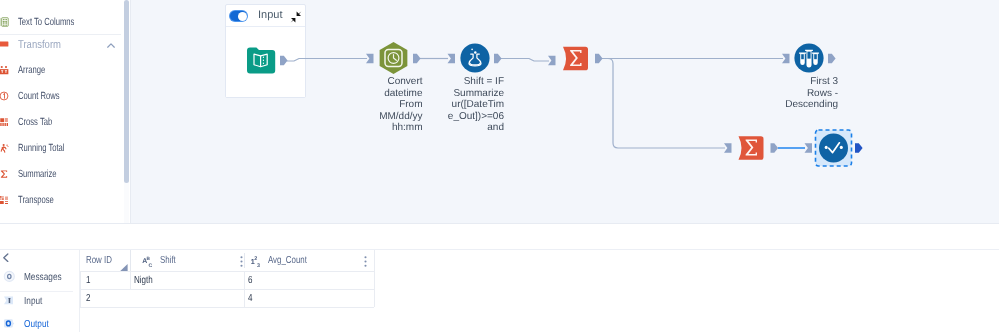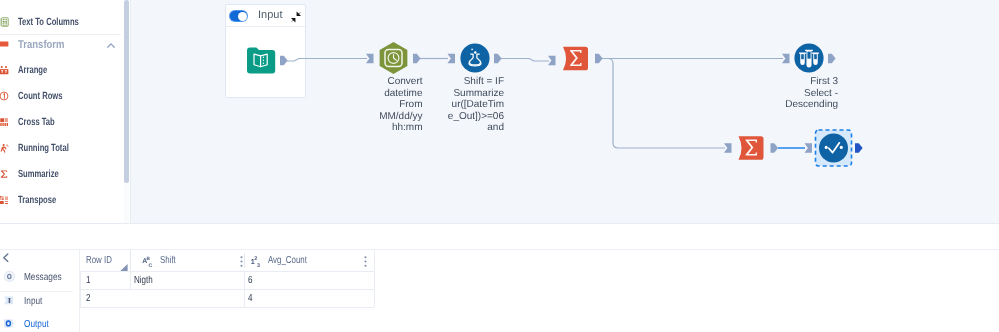--- a/index.html
+++ b/index.html
@@ -3,21 +3,21 @@
 <meta charset="utf-8">
 <style>
   html,body{margin:0;padding:0;}
   body{width:999px;height:332px;overflow:hidden;background:#ffffff;
        font-family:"Liberation Sans",sans-serif;
        -webkit-font-smoothing:antialiased;
        text-rendering:geometricPrecision;}
   .app{position:relative;width:999px;height:332px;overflow:hidden;}
 
   
-  .palette{position:absolute;left:0;top:0;width:131px;height:223px;background:#fff;overflow:hidden;font-weight:bold;}
+  .palette{position:absolute;left:0;top:0;width:131px;height:223px;background:#fff;overflow:hidden;}
   .pal-item{position:absolute;left:0;width:131px;height:26px;}
   .pal-icon{position:absolute;left:-1.0px;top:7.2px;width:10px;height:10px;line-height:0;font-size:0;}
   .pal-icon svg{display:block;width:10px;height:10px;}
   .pal-label{position:absolute;left:17.5px;top:0;height:26px;line-height:26px;
              font-size:10.4px;color:#44506a;white-space:nowrap;
              transform:scaleX(0.735);transform-origin:left center;}
   .pal-group{position:absolute;left:0;width:131px;height:26px;}
   .pal-group .pal-label{color:#9aa7bf;font-size:11.4px;transform:scaleX(0.835);}
   .pal-divider{position:absolute;left:0;width:121px;height:1px;background:#eceff4;}
   .pal-chevron{position:absolute;left:107.4px;top:11px;width:8px;height:5px;line-height:0;font-size:0;}
@@ -309,21 +309,21 @@
         </div>
         <div class="node-label" style="left:315px;top:76px;width:58px">
           <div>Shift = IF</div>
           <div>Summarize</div>
           <div>ur([DateTim</div>
           <div>e_Out])&gt;=06</div>
           <div>and</div>
         </div>
         <div class="node-label" style="left:649px;top:76px;width:58px">
           <div>First 3</div>
-          <div>Select -</div>
+          <div>Rows -</div>
           <div>Descending</div>
         </div>
       </div>
   </div>
 
   <div class="results">
     <div class="res-topline"></div>
     <div class="res-headline"></div>
 
     <div class="res-nav">

